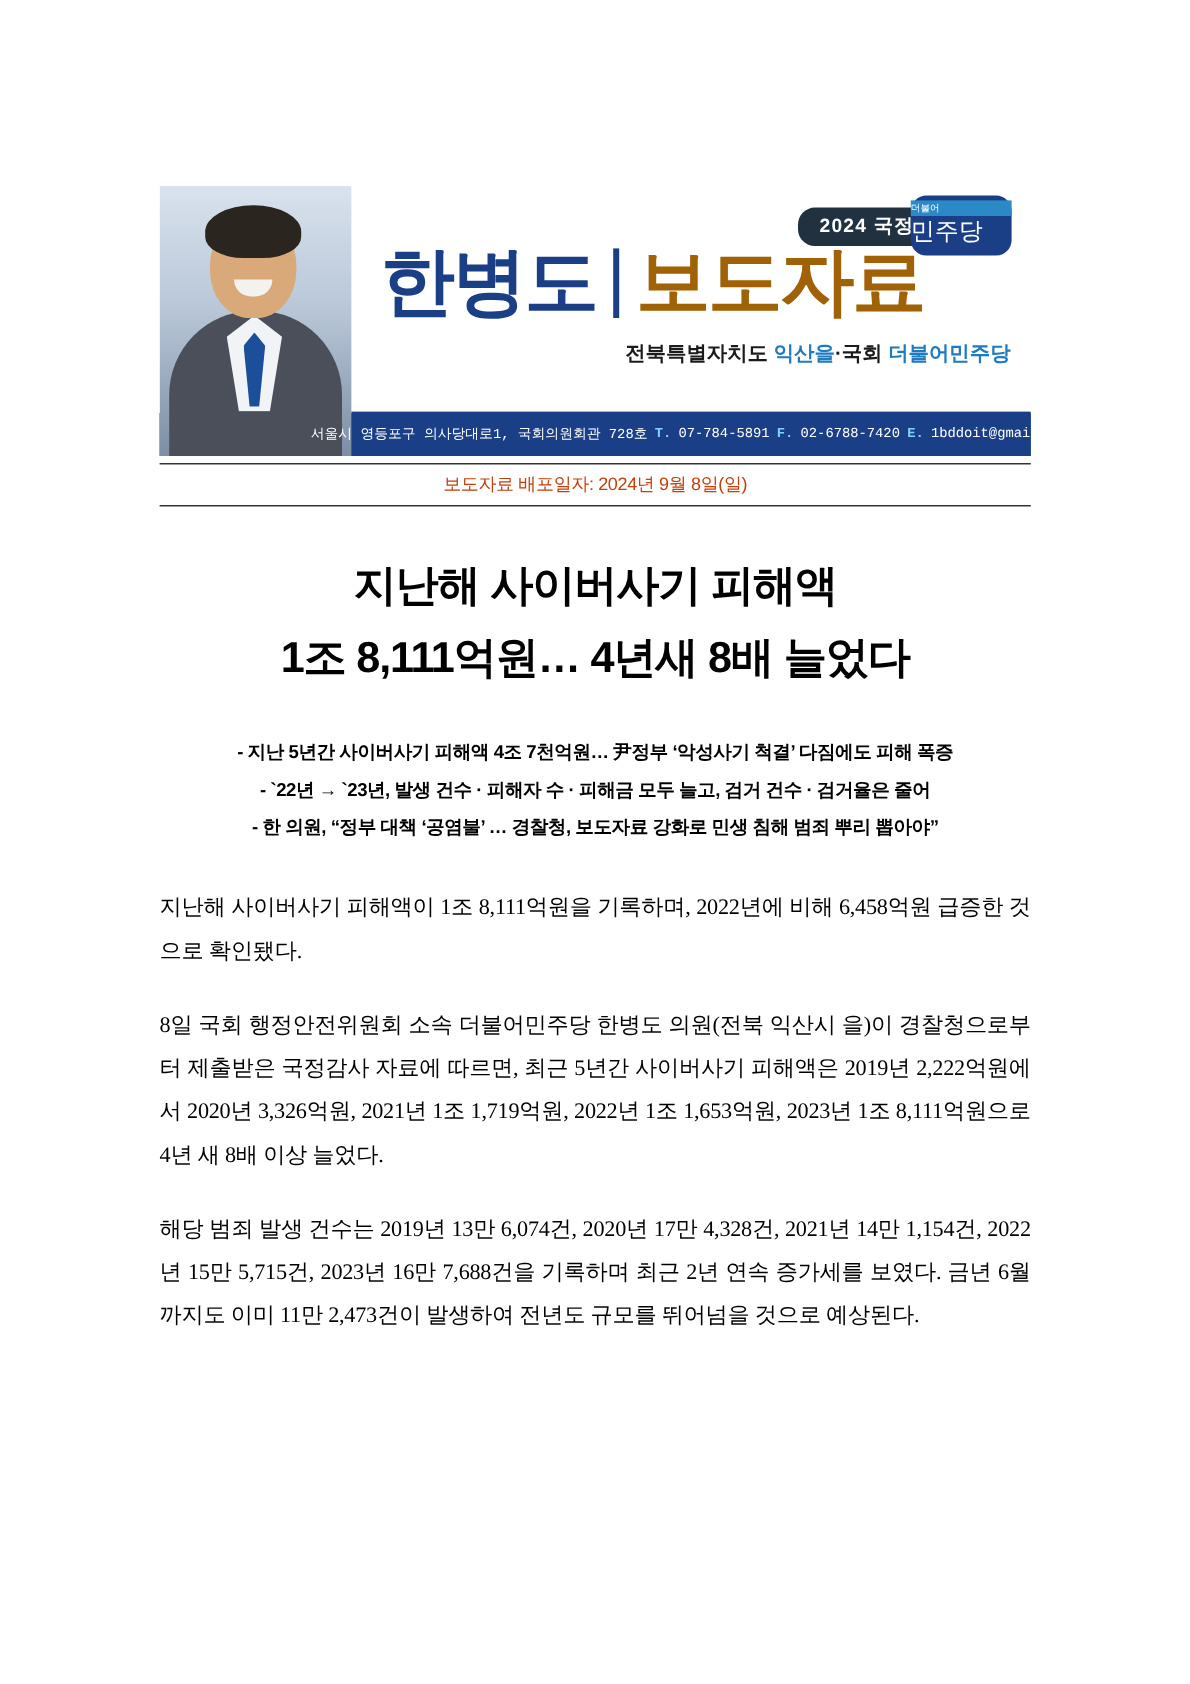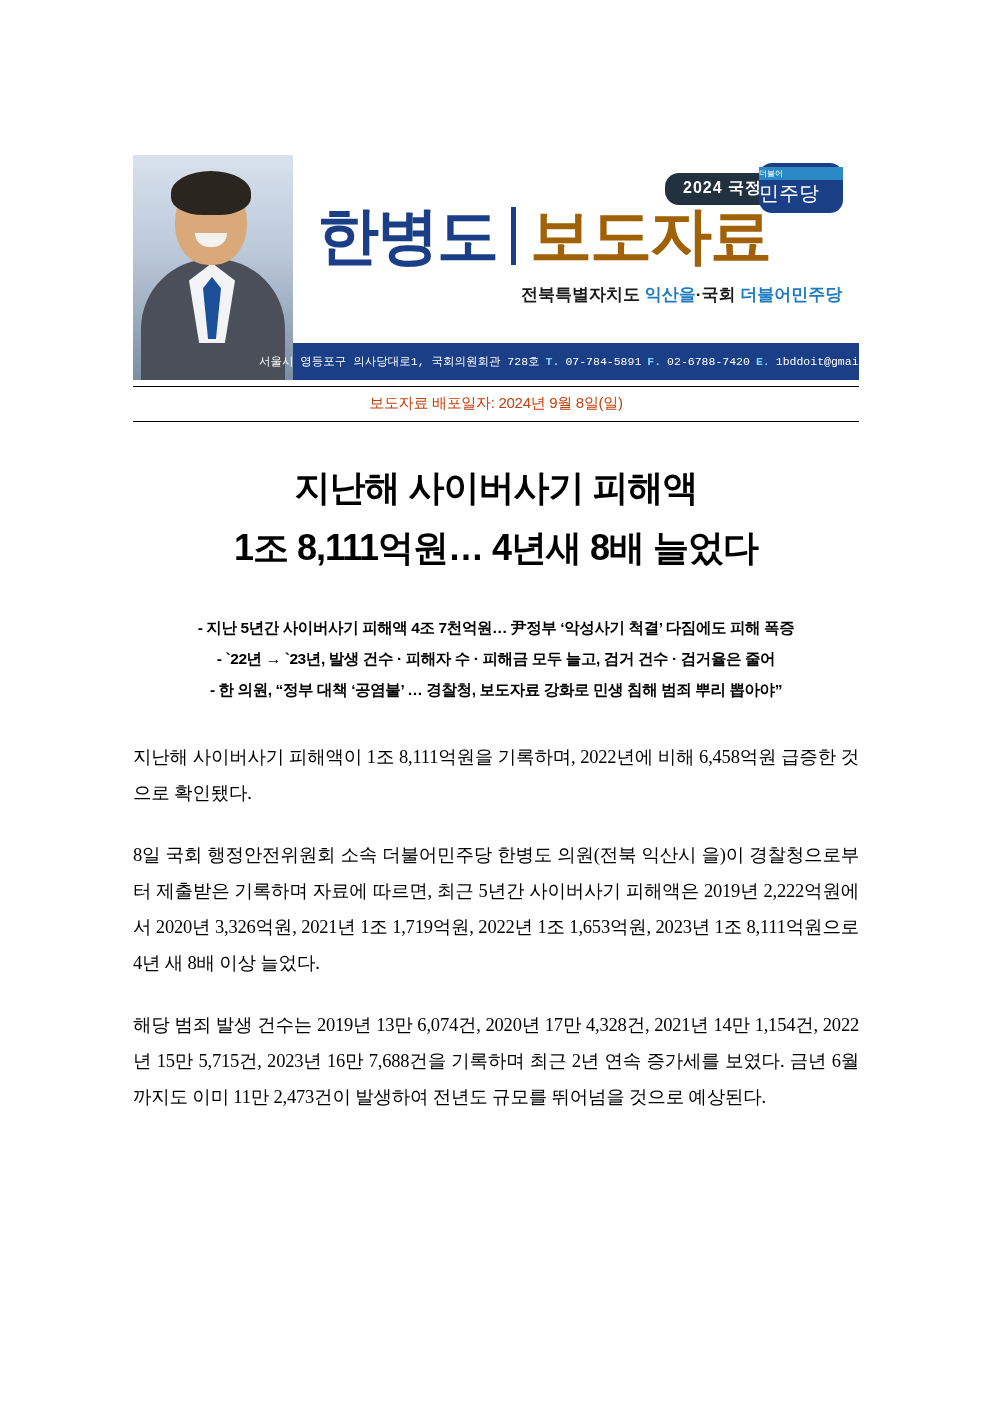--- a/index.html
+++ b/index.html
@@ -321,17 +321,17 @@
   </div>
 
   <div class="bullets">
     <div>- 지난 5년간 사이버사기 피해액 4조 7천억원… 尹정부 ‘악성사기 척결’ 다짐에도 피해 폭증</div>
     <div>- `22년 → `23년, 발생 건수 · 피해자 수 · 피해금 모두 늘고, 검거 건수 · 검거율은 줄어</div>
     <div>- 한 의원, “정부 대책 ‘공염불’ … 경찰청, 보도자료 강화로 민생 침해 범죄 뿌리 뽑아야”</div>
   </div>
 
   <div class="body-text">
     <p>지난해 사이버사기 피해액이 1조 8,111억원을 기록하며, 2022년에 비해 6,458억원 급증한 것으로 확인됐다.</p>
-    <p>8일 국회 행정안전위원회 소속 더불어민주당 한병도 의원(전북 익산시 을)이 경찰청으로부터 제출받은 기록하며 자료에 따르면, 최근 5년간 사이버사기 피해액은 2019년 2,222억원에서 2020년 3,326억원, 2021년 1조 1,719억원, 2022년 1조 1,653억원, 2023년 1조 8,111억원으로 4년 새 8배 이상 늘었다.</p>
+    <p>8일 국회 행정안전위원회 소속 더불어민주당 한병도 의원(전북 익산시 을)이 경찰청으로부터 제출받은 국정감사 자료에 따르면, 최근 5년간 사이버사기 피해액은 2019년 2,222억원에서 2020년 3,326억원, 2021년 1조 1,719억원, 2022년 1조 1,653억원, 2023년 1조 8,111억원으로 4년 새 8배 이상 늘었다.</p>
     <p>해당 범죄 발생 건수는 2019년 13만 6,074건, 2020년 17만 4,328건, 2021년 14만 1,154건, 2022년 15만 5,715건, 2023년 16만 7,688건을 기록하며 최근 2년 연속 증가세를 보였다. 금년 6월까지도 이미 11만 2,473건이 발생하여 전년도 규모를 뛰어넘을 것으로 예상된다.</p>
   </div>
 
 </div>
 
 </body></html>

